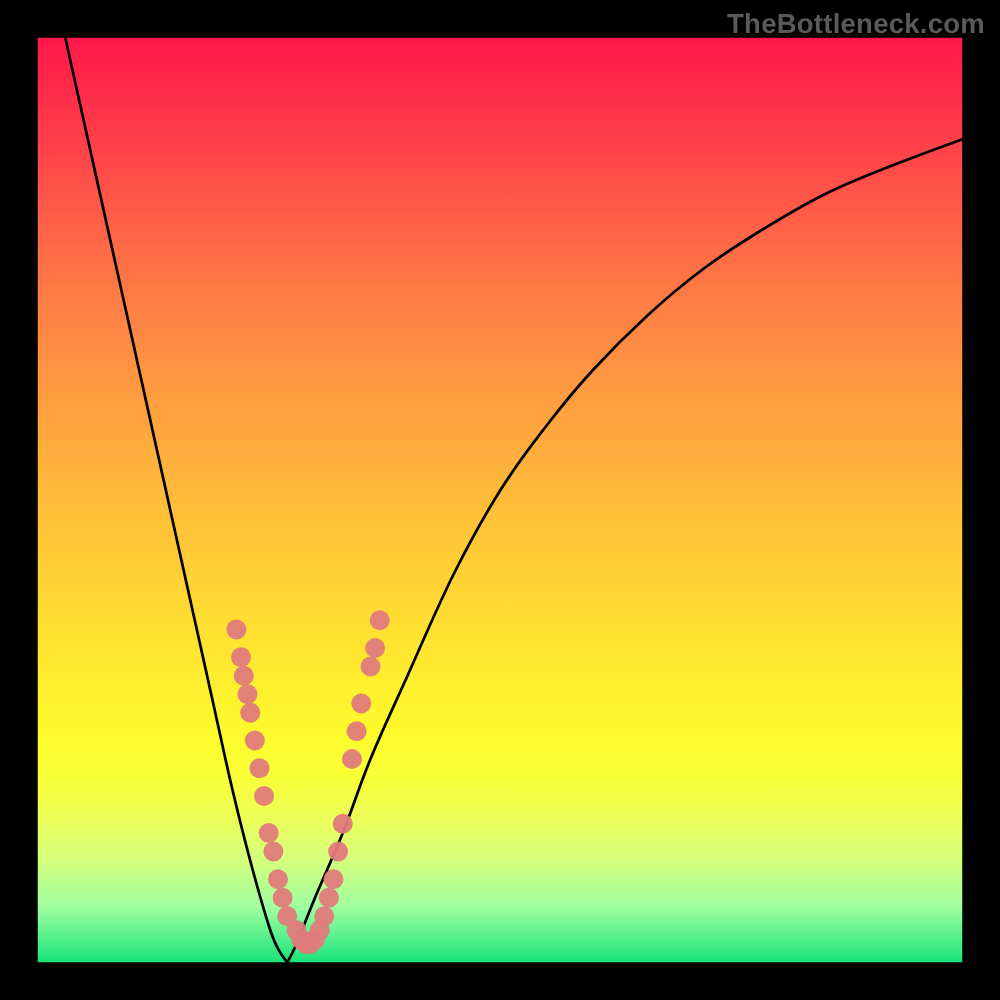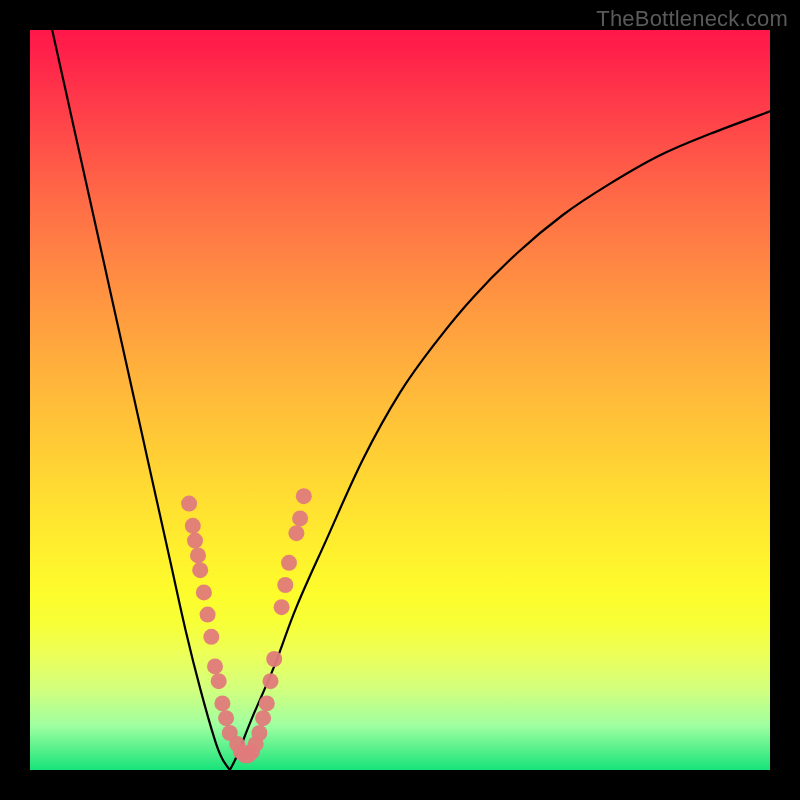--- a/index.html
+++ b/index.html
@@ -46,21 +46,21 @@
       #d3ff7d 89%,
       #9fffa0 94%,
       #18e37a 100%
     );
   }
   .watermark {
     position: absolute;
     right: 12px;
     top: 6px;
     font-size: 22px;
-    font-weight: 400;
+    font-weight: 700;
     letter-spacing: 0.2px;
     color: #5a5a5a;
     user-select: none;
   }
   svg.curve {
     position: absolute;
     inset: 0;
     width: 100%;
     height: 100%;
     overflow: visible;

